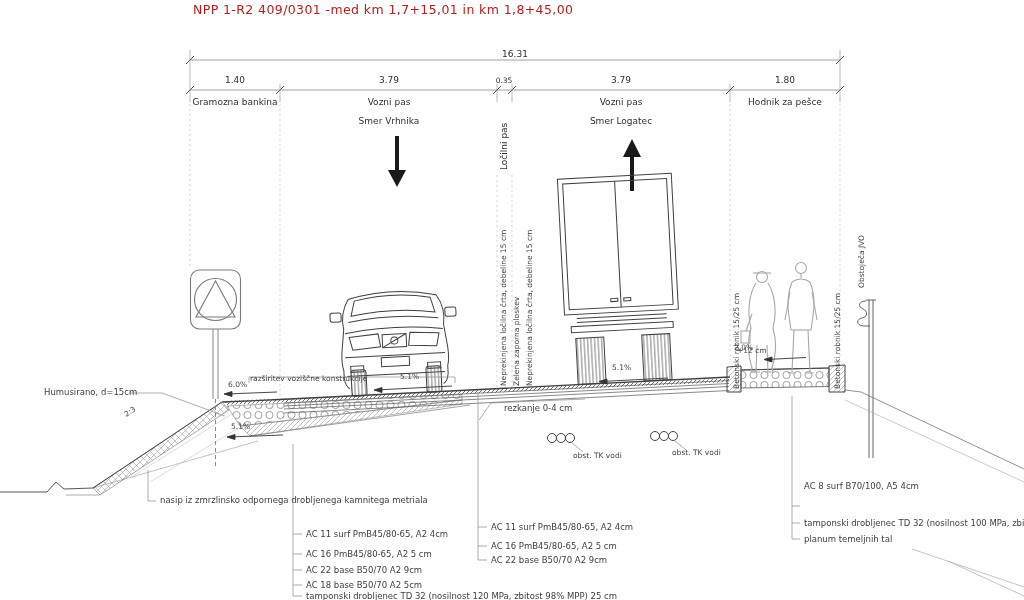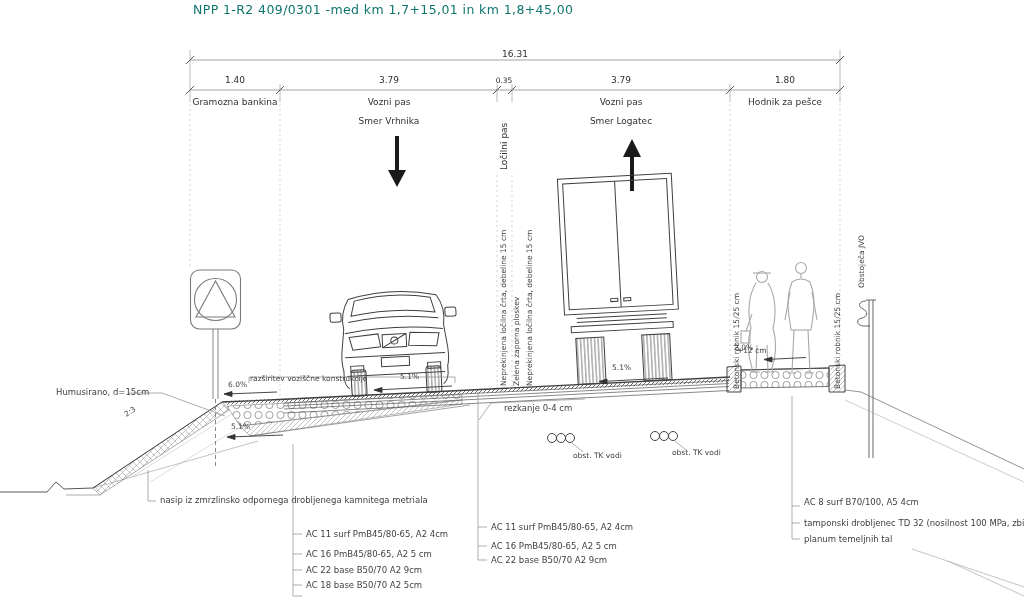--- a/index.html
+++ b/index.html
@@ -6,21 +6,21 @@
   .sheet{position:relative;width:1024px;height:600px;background:#fff;overflow:hidden;
          font-family:"DejaVu Sans","Liberation Sans",sans-serif}
   .sheet svg{position:absolute;left:0;top:0}
   .t{position:absolute;white-space:nowrap;color:#3e3e3e;font-size:8.5px;line-height:1}
   .c{transform:translateX(-50%)}
   .v{transform:rotate(-90deg);transform-origin:0 0}
   .r33{transform:rotate(-33deg)}
   .dim{font-size:9px;color:#2d2d2d}
   .sec{font-size:9px;color:#303030}
   .sm{font-size:7.5px}
-  .title{font-size:12.5px;color:#0f766e;letter-spacing:.4px}
+  .title{font-size:12.5px;color:#b91c1c;letter-spacing:.4px}
 </style>
 </head>
 <body>
 
 <div class="sheet">
 
 <svg width="1024" height="600" viewBox="0 0 1024 600">
   <defs>
     <pattern id="hatchD" width="4" height="4" patternUnits="userSpaceOnUse">
       <path d="M0,4 L4,0" stroke="#4a4a4a" stroke-width="0.8"></path>
@@ -254,33 +254,34 @@
 <div class="t sm" style="left:737px;top:347px">+12 cm</div>
 <div class="t sm v" style="left:858px;top:288px">Obstoječa JVO</div>
 
 <div class="t sm" style="left:228px;top:381px">6.0%</div>
 <div class="t sm" style="left:231px;top:423px">5.1%</div>
 <div class="t sm" style="left:400px;top:373px">5.1%</div>
 <div class="t sm" style="left:612px;top:364px">5.1%</div>
 <div class="t sm" style="left:734px;top:344px">2.0%</div>
 <div class="t sm r33" style="left:124px;top:408px">2:3</div>
 
-<div class="t" style="left:56px;top:388px">Humusirano, d=15cm</div>
+<div class="t" style="left:44px;top:388px">Humusirano, d=15cm</div>
 <div class="t sm" style="left:250px;top:375px">razširitev voziščne konstrukcije</div>
 <div class="t" style="left:160px;top:496px">nasip iz zmrzlinsko odpornega drobljenega kamnitega metriala</div>
 <div class="t" style="left:504px;top:404px">rezkanje 0-4 cm</div>
 <div class="t sm" style="left:573px;top:452px">obst. TK vodi</div>
 <div class="t sm" style="left:672px;top:449px">obst. TK vodi</div>
 
 <div class="t" style="left:306px;top:530px">AC 11 surf PmB45/80-65, A2 4cm</div>
 <div class="t" style="left:306px;top:550px">AC 16 PmB45/80-65, A2 5 cm</div>
 <div class="t" style="left:306px;top:566px">AC 22 base B50/70 A2 9cm</div>
 <div class="t" style="left:306px;top:581px">AC 18 base B50/70 A2 5cm</div>
+<div class="t" style="left:306px;top:592px">tamponski drobljenec TD 32 (nosilnost 120 MPa, zbitost 98% MPP) 25 cm</div>
 
 <div class="t" style="left:491px;top:523px">AC 11 surf PmB45/80-65, A2 4cm</div>
 <div class="t" style="left:491px;top:542px">AC 16 PmB45/80-65, A2 5 cm</div>
 <div class="t" style="left:491px;top:556px">AC 22 base B50/70 A2 9cm</div>
 
-<div class="t" style="left:804px;top:498px">AC 8 surf B70/100, A5 4cm</div>
+<div class="t" style="left:804px;top:482px">AC 8 surf B70/100, A5 4cm</div>
 <div class="t" style="left:804px;top:519px">tamponski drobljenec TD 32 (nosilnost 100 MPa, zbitost 98% MPP) 20 cm</div>
 <div class="t" style="left:804px;top:535px">planum temeljnih tal</div>
 
 </div>
 
 </body></html>

